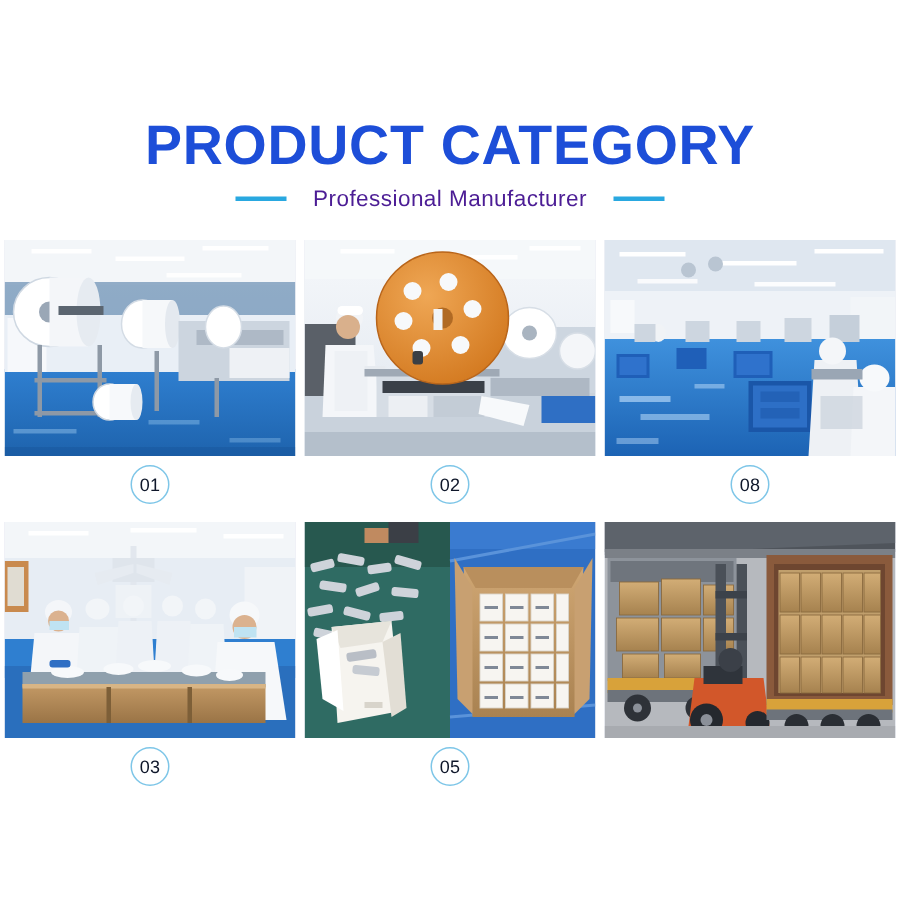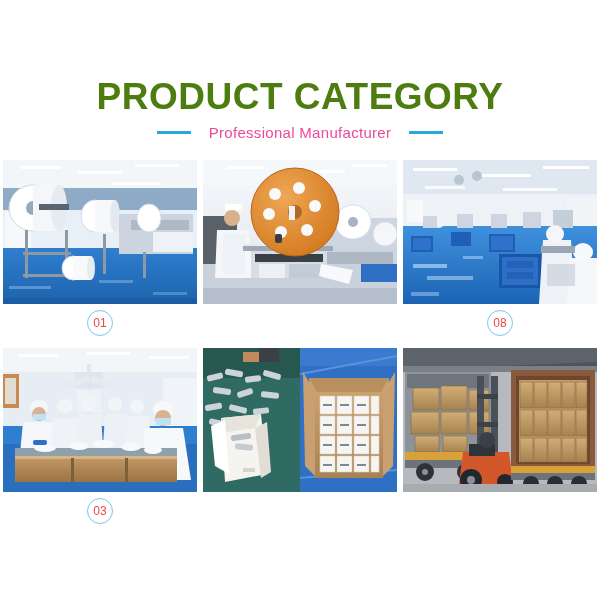--- a/index.html
+++ b/index.html
@@ -32,21 +32,21 @@
     text-align: center;
   }
   .page-title {
     position: absolute;
     left: 0;
     top: 76px;
     width: 600px;
     font-size: 37px;
     font-weight: bold;
     letter-spacing: 0.5px;
-    color: #4d7c0f;
+    color: #1d4ed8;
     line-height: 42px;
     white-space: nowrap;
   }
   .subtitle-row {
     position: absolute;
     left: 0;
     top: 124px;
     width: 600px;
     display: flex;
     align-items: center;
@@ -54,21 +54,21 @@
     gap: 18px;
   }
   .rule {
     width: 34px;
     height: 3px;
     background: #29a8e0;
     flex: 0 0 auto;
   }
   .subtitle-text {
     font-size: 15px;
-    color: #ec4899;
+    color: #4c1d95;
     letter-spacing: 0.3px;
     white-space: nowrap;
   }
 
   
   .grid {
     position: absolute;
     left: 3px;
     top: 160px;
     width: 594px;
@@ -102,21 +102,21 @@
   }
   .badge {
     width: 26px;
     height: 26px;
     border-radius: 50%;
     border: 1.4px solid #7ec6e8;
     display: flex;
     align-items: center;
     justify-content: center;
     font-size: 12px;
-    color: #ef4444;
+    color: #0f172a;
     letter-spacing: 0.2px;
     box-sizing: border-box;
     background: #ffffff;
   }
 </style>
 </head>
 <body>
 
 <div class="page">
 
@@ -241,20 +241,23 @@
           <circle cx="96" cy="28" r="6" fill="#f7f9fb"></circle>
           <circle cx="112" cy="46" r="6" fill="#f7f9fb"></circle>
           <circle cx="104" cy="70" r="6" fill="#f7f9fb"></circle>
           <circle cx="78" cy="72" r="6" fill="#f7f9fb"></circle>
           <circle cx="66" cy="54" r="6" fill="#f7f9fb"></circle>
           <rect x="86" y="46" width="6" height="14" fill="#f1f4f7"></rect>
           <rect x="72" y="74" width="7" height="9" rx="2" fill="#3a3f45"></rect>
 
           <path d="M118 104 L150 110 L146 124 L116 116 Z" fill="#f7f9fb"></path>
         </svg>
+      </div>
+      <div class="badge-wrap">
+        <span class="badge">02</span>
       </div>
     </div>
 
     <div class="cell">
       <div class="thumb">
         <svg viewBox="0 0 194 144" preserveAspectRatio="none">
           <defs>
             <linearGradient id="g3floor" x1="0" y1="0" x2="0" y2="1">
               <stop offset="0" stop-color="#3f91dd"></stop>
                 <stop offset="1" stop-color="#1c63b4"></stop>
@@ -452,20 +455,23 @@
             <rect x="154" y="76" width="9" height="2"></rect>
             <rect x="120" y="96" width="9" height="2"></rect>
               <rect x="137" y="96" width="9" height="2"></rect>
             <rect x="154" y="96" width="9" height="2"></rect>
             <rect x="120" y="116" width="9" height="2"></rect>
               <rect x="137" y="116" width="9" height="2"></rect>
             <rect x="154" y="116" width="9" height="2"></rect>
           </g>
         </svg>
       </div>
+      <div class="badge-wrap">
+        <span class="badge">05</span>
+      </div>
     </div>
 
     <div class="cell">
       <div class="thumb">
         <svg viewBox="0 0 194 144" preserveAspectRatio="none">
           <defs>
             <linearGradient id="g6ct" x1="0" y1="0" x2="0" y2="1">
               <stop offset="0" stop-color="#d2ad76"></stop>
                 <stop offset="1" stop-color="#a6824f"></stop>
             </linearGradient>

